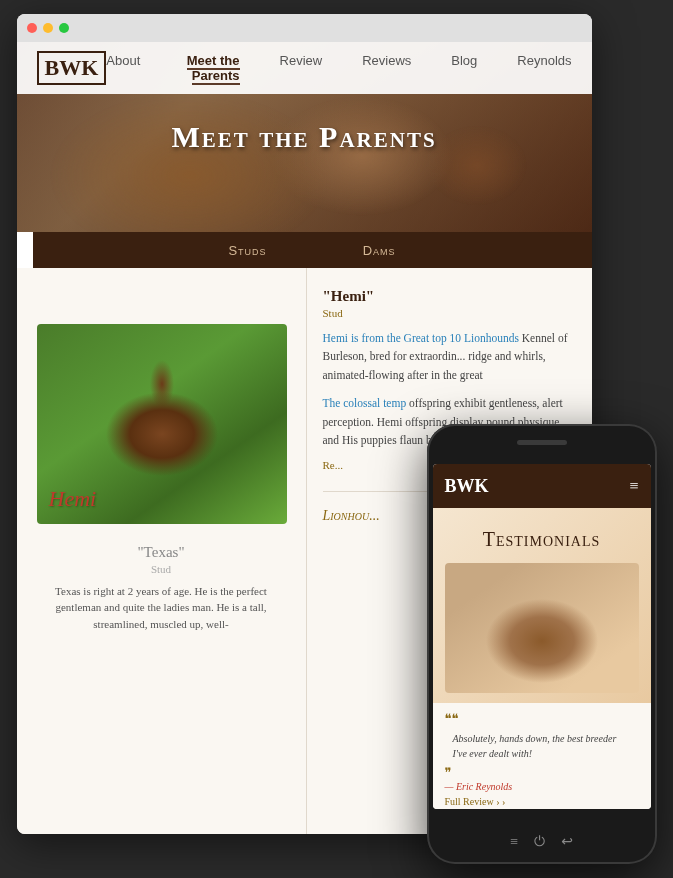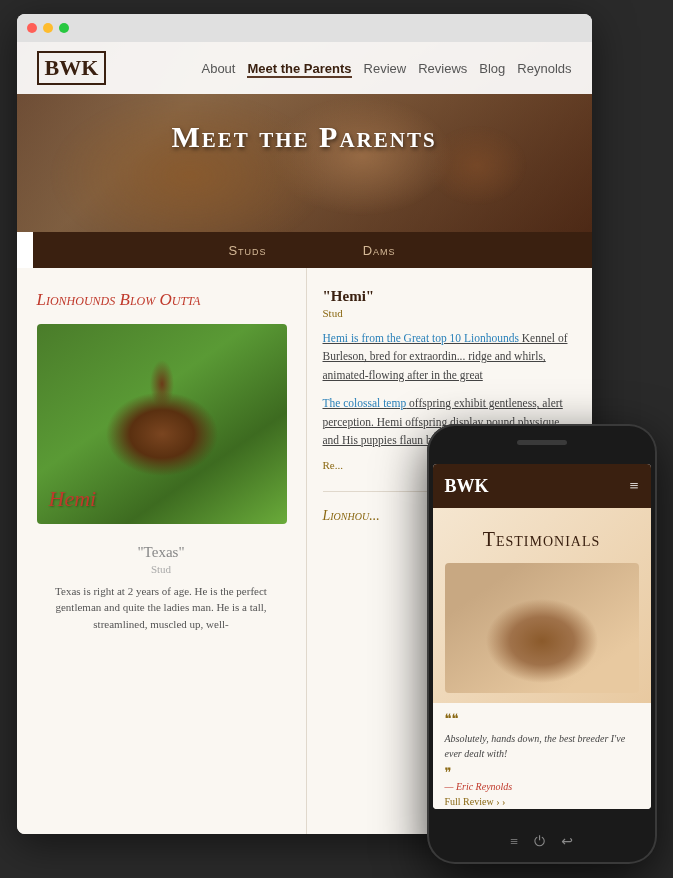--- a/index.html
+++ b/index.html
@@ -72,21 +72,21 @@
       font-weight: bold;
       font-size: 22px;
       color: #3a2010;
       border: 2px solid #3a2010;
       padding: 2px 6px;
       margin-right: auto;
     }
 
     .nav-links {
       display: flex;
-      gap: 12px;
+      gap: 40px;
       list-style: none;
       font-size: 13px;
       font-family: Arial, sans-serif;
       text-align: right;
     }
 
     .nav-links li a {
       text-decoration: none;
       color: #555;
     }
@@ -261,21 +261,20 @@
       font-size: 11px;
       color: #8b6914;
       margin-bottom: 10px;
     }
 
     .dog-description {
       font-size: 11.5px;
       color: #444;
       line-height: 1.6;
       margin-bottom: 10px;
-      text-decoration: underline;
     }
 
     .dog-description .highlight {
       color: #2980b9;
     }
 
     .read-more {
       color: #8b6914;
       font-size: 11px;
       cursor: pointer;
@@ -404,21 +403,21 @@
 
     .mobile-quote-icon {
       color: #8b6914;
       font-size: 13px;
     }
 
     .mobile-quote-text {
       font-size: 10px;
       color: #444;
       line-height: 1.5;
-      margin: 4px 0;
+      margin: 4px 8px;
       font-style: italic;
     }
 
     .mobile-quote-author {
       font-size: 10px;
       color: #c0392b;
       font-style: italic;
     }
 
     .mobile-read-more {
@@ -462,21 +461,21 @@
 
     <div class="tabs-bar">
       <div class="tab-item">Studs</div>
       <div class="tab-item">Dams</div>
     </div>
 
     <div class="main-content">
 
       <div class="content-left">
         <div class="dog-name-title">
-          <span>Lionhounds Blow Outta</span><br>
+          <br>
         </div>
         <div class="dog-image-placeholder">
           <div class="dog-silhouette"></div>
           <span class="dog-name-overlay">Hemi</span>
         </div>
 
         <div class="second-dog">
           <div class="second-dog-name">"Texas"</div>
           <div class="second-dog-title-small">Stud</div>
           <div class="second-dog-desc">Texas is right at 2 years of age. He is the perfect gentleman and quite the ladies man. He is a tall, streamlined, muscled up, well-</div>

